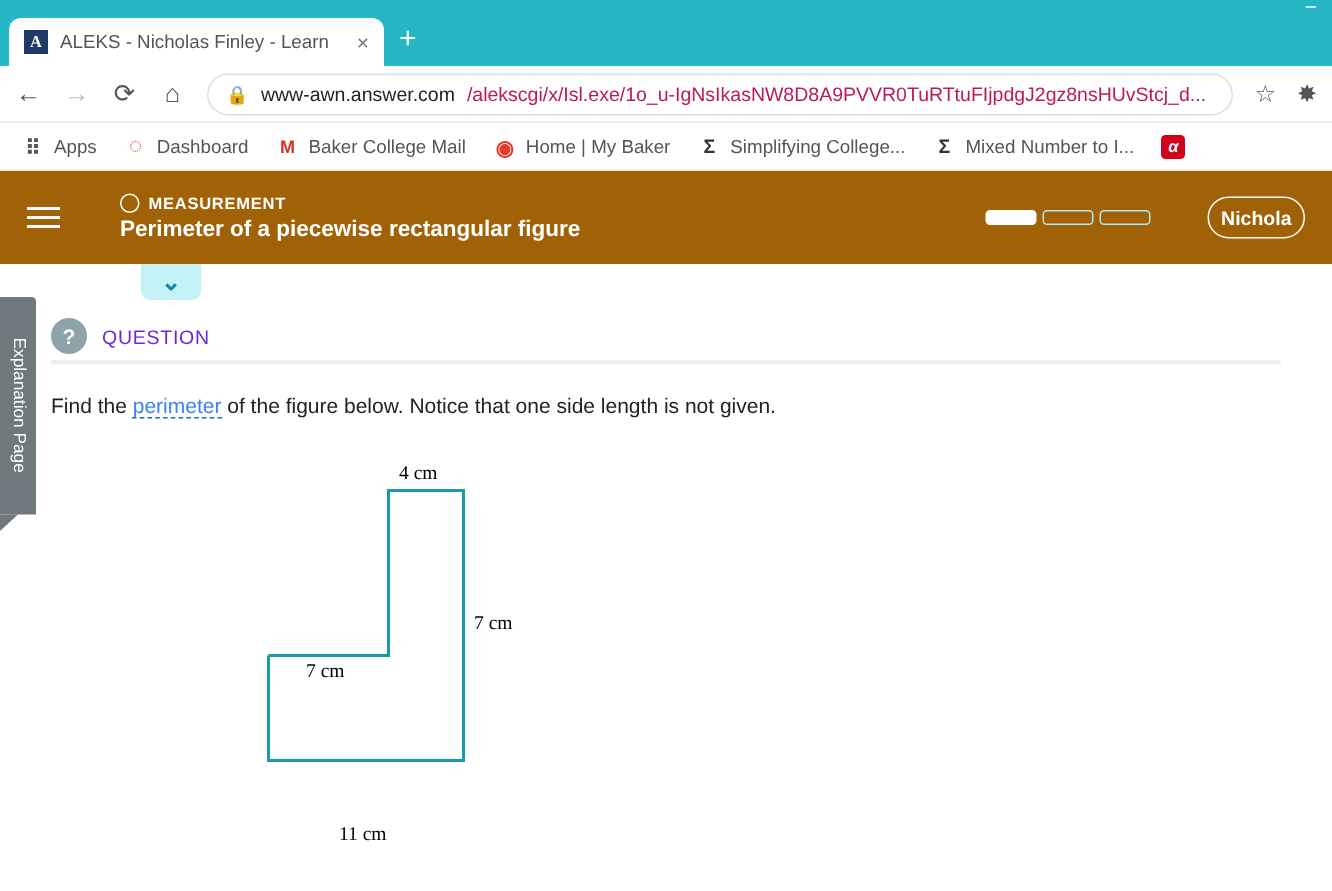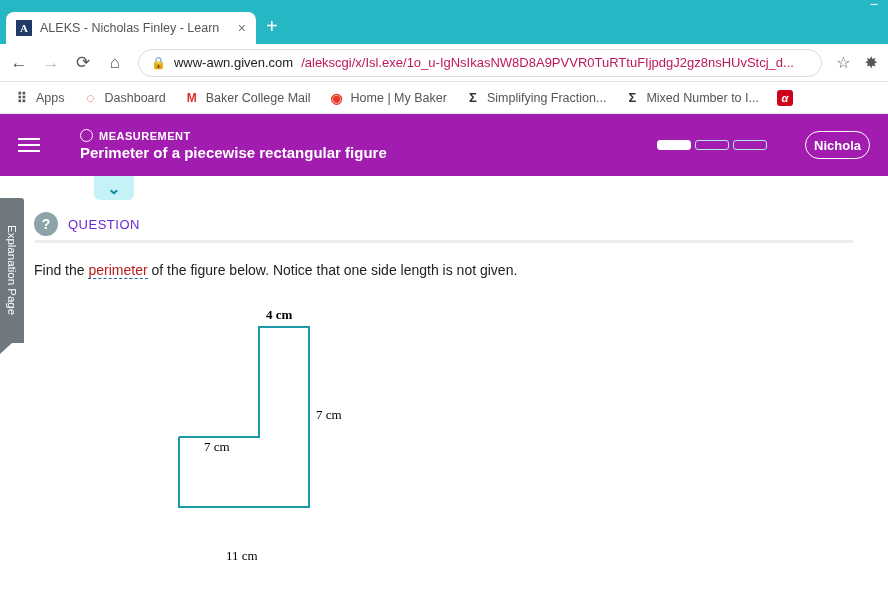--- a/index.html
+++ b/index.html
@@ -104,21 +104,21 @@
   .bm { display:flex; align-items:center; gap:6px; cursor:pointer; }
   .bm-icon { width:16px; height:16px; display:flex; align-items:center; justify-content:center; border-radius:3px; font-size:11px; font-weight:bold; }
   .bm-apps { color:#555; font-size:14px; }
   .bm-dash { color:#e53b2c; font-size:15px; }
   .bm-mail { background:#fff; color:#d93025; font-size:12px; font-weight:bold; }
   .bm-home { color:#e53b2c; font-size:14px; }
   .bm-sigma { color:#333; font-weight:bold; font-size:13px; }
   .bm-alpha { background:#d0021b; color:#fff; font-style:italic; width:16px; height:16px; }
   
   .aleks-head {
-    background:#a21caf;
+    background:#a16207;
     height:62px;
     display:flex;
     align-items:center;
     padding:0 18px 0 18px;
     color:#fff;
     position:relative;
   }
   .hamburger {
     width:28px; height:28px;
     display:flex; flex-direction:column; justify-content:center; gap:4px;
@@ -188,21 +188,21 @@
   }
   .q-circle {
     width:24px; height:24px; border-radius:50%;
     background:#8ea2a9; color:#fff; font-weight:bold;
     display:flex; align-items:center; justify-content:center;
     font-size:14px;
   }
   .q-label { color:#6d28d9; font-size:13px; letter-spacing:0.5px; }
   .q-line { height:3px; background:#eee; margin:4px 0 18px 0; border-radius:2px; }
   .q-body { font-size:14px; color:#222; font-family: Verdana, sans-serif; line-height:1.4; }
-  .q-body .perimeter { color:#b91c1c; border-bottom:1px dashed #2268a2; cursor:pointer; }
+  .q-body .perimeter { color:#3b82f6; border-bottom:1px dashed #2268a2; cursor:pointer; }
   .q-body p { margin-bottom:10px; }
   
   .figure {
     margin-top:26px;
     margin-left:120px;
     position:relative;
     width:220px;
     height:230px;
     font-family: "Times New Roman", serif;
     font-size:13px;
@@ -229,21 +229,21 @@
   <div class="newtab">+</div>
 </div>
 
 <div class="addrrow">
   <span class="navicon">←</span>
   <span class="navicon disabled">→</span>
   <span class="navicon">⟳</span>
   <span class="navicon">⌂</span>
   <div class="addrbar">
     <span class="lock">🔒</span>
-    <span class="url-host">www-awn.given.com</span>
+    <span class="url-host">www-awn.answer.com</span>
     <span class="url-path">/alekscgi/x/Isl.exe/1o_u-IgNsIkasNW8D8A9PVVR0TuRTtuFIjpdgJ2gz8nsHUvStcj_d...</span>
   </div>
   <span class="star">☆</span>
   <span class="puzzle">✸</span>
 </div>
 
 <div class="bmbar">
   <div class="bm">
     <span class="bm-icon bm-apps">⠿</span>
     <span>Apps</span>
@@ -255,21 +255,21 @@
   <div class="bm">
     <span class="bm-icon bm-mail">M</span>
     <span>Baker College Mail</span>
   </div>
   <div class="bm">
     <span class="bm-icon bm-home">◉</span>
     <span>Home | My Baker</span>
   </div>
   <div class="bm">
     <span class="bm-icon bm-sigma">Σ</span>
-    <span>Simplifying Fraction...</span>
+    <span>Simplifying College...</span>
   </div>
   <div class="bm">
     <span class="bm-icon bm-sigma">Σ</span>
     <span>Mixed Number to I...</span>
   </div>
   <div class="bm">
     <span class="bm-icon bm-alpha">α</span>
   </div>
 </div>
 
@@ -317,18 +317,18 @@
     <p>
       <span>Find the </span><span class="perimeter">perimeter</span><span> of the figure below. Notice that one side length is not given.</span>
     </p>
   </div>
 
   <div class="figure">
     <svg width="200" height="220">
 
       <polyline points="25,130 25,200 155,200 155,20 105,20 105,130 25,130" fill="none" stroke="#1b9aaa" stroke-width="2"></polyline>
     </svg>
-    <div class="lbl" style="left:112px; top:0px;font-weight:bold;">4 cm</div>
+    <div class="lbl" style="left:112px; top:0px;">4 cm</div>
     <div class="lbl" style="left:162px; top:100px;">7 cm</div>
     <div class="lbl" style="left:50px; top:132px;">7 cm</div>
     <div class="lbl" style="left:72px; top:205px;margin-top:36px;">11 cm</div>
   </div>
 </div>
 
 </body></html>

